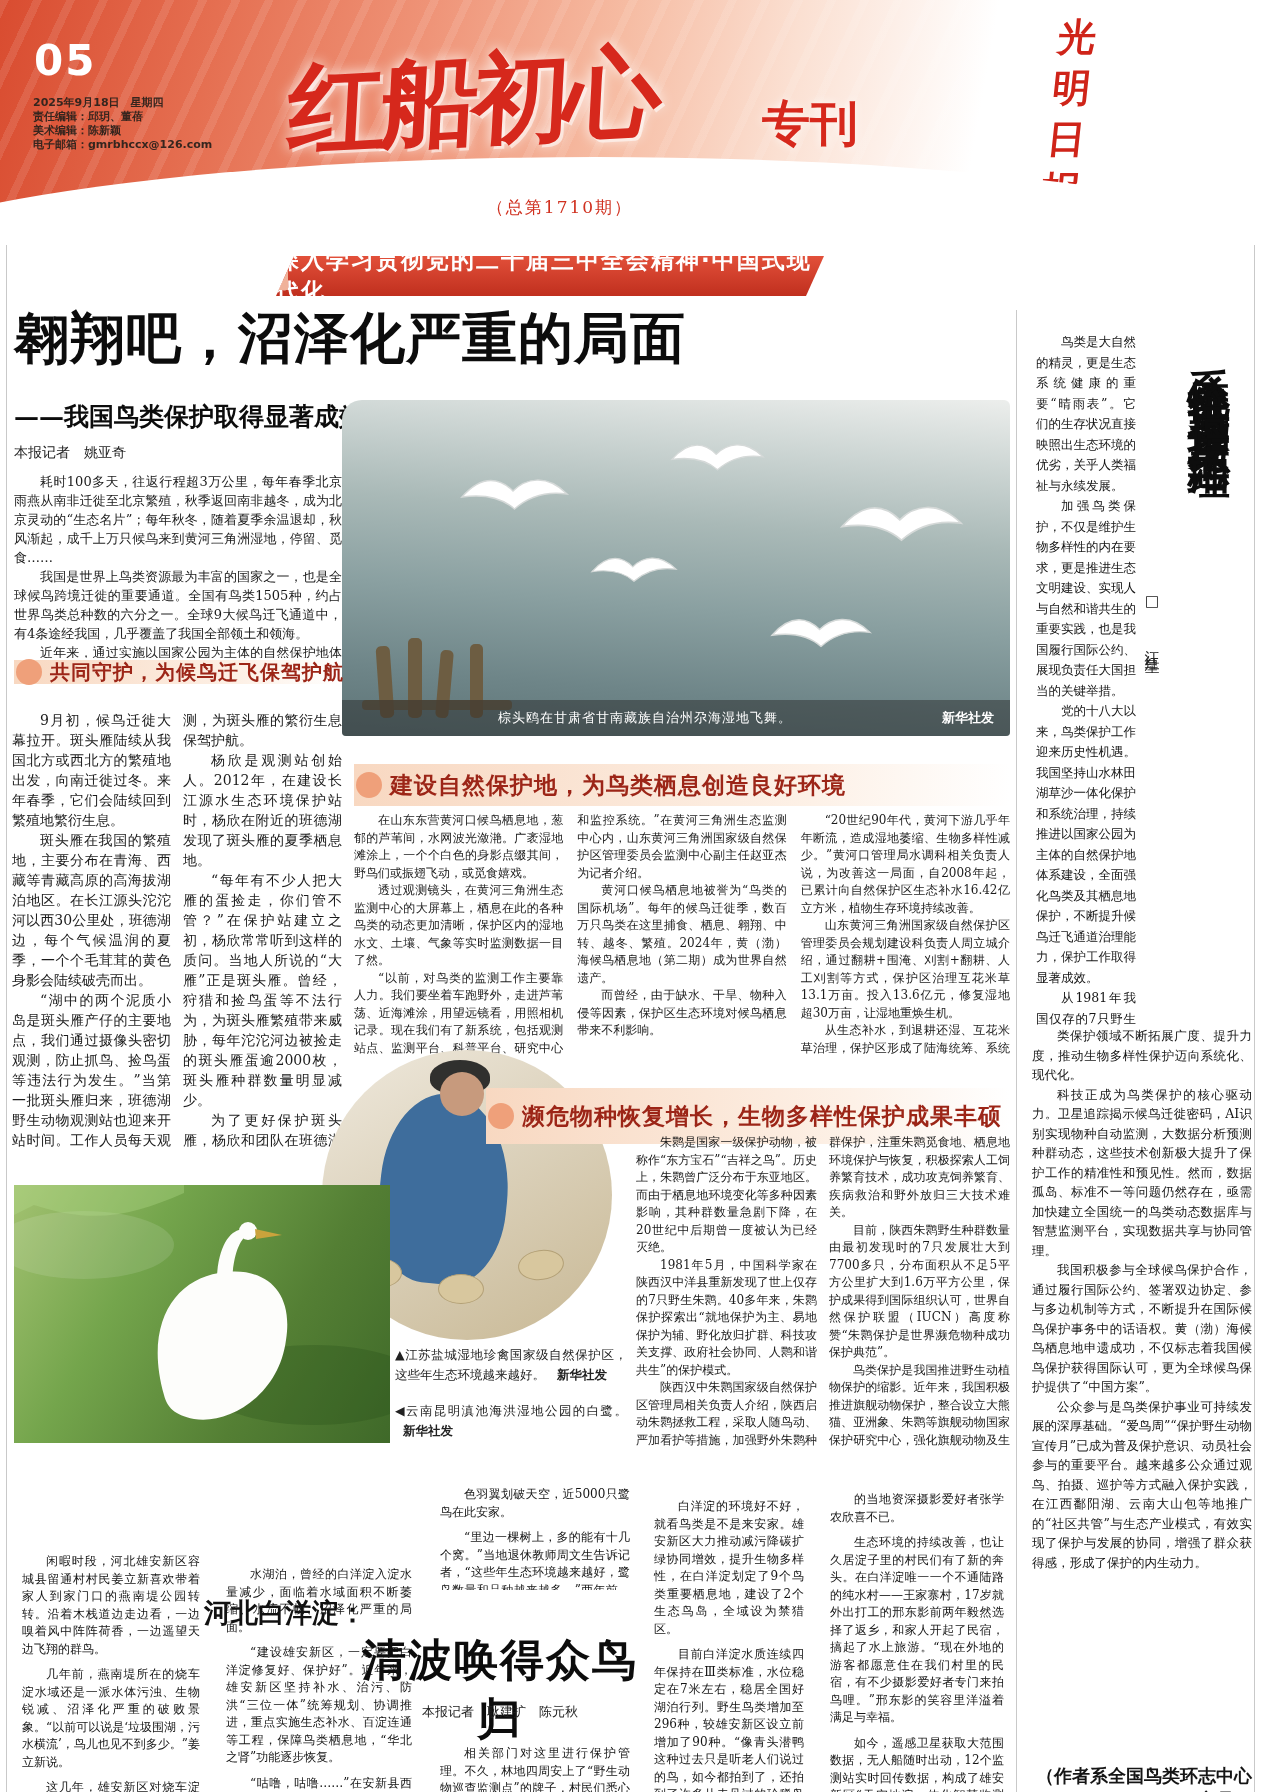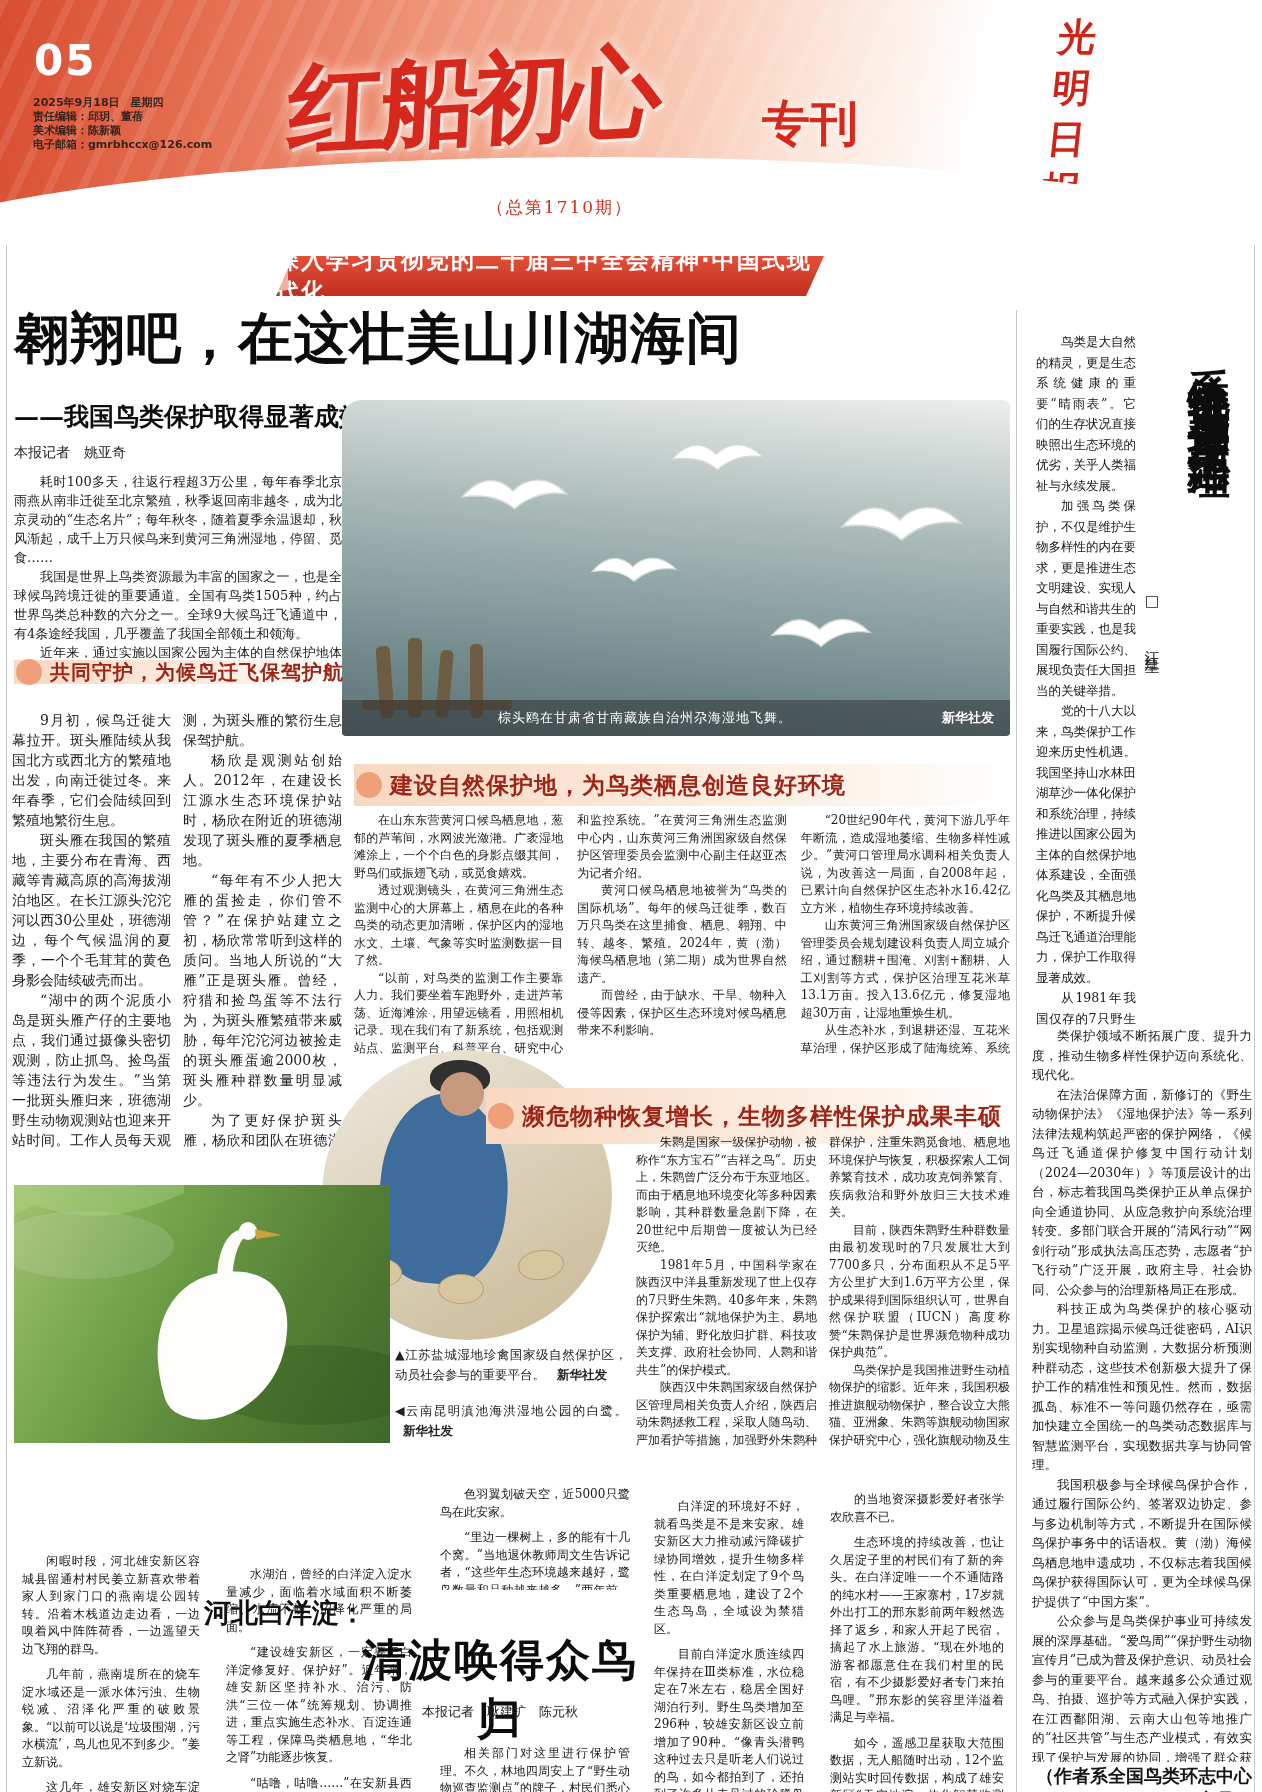--- a/index.html
+++ b/index.html
@@ -143,21 +143,21 @@
   <div class="abs issue-line">（总第1710期）</div>
 
   <div class="abs slogan">
     <span>深入学习贯彻党的二十届三中全会精神·中国式现代化</span>
   </div>
 
   <div class="abs rule rule-left"></div>
   <div class="abs rule rule-right"></div>
   <div class="abs rule rule-sidebar"></div>
 
-  <h1 class="abs main-headline">翱翔吧，在这壮美山川湖海间</h1>
+  <h1 class="abs main-headline">翱翔吧，沼泽化严重的局面</h1>
   <div class="abs sub-headline">——我国鸟类保护取得显著成效</div>
   <div class="abs main-byline">本报记者　姚亚奇</div>
   <div class="abs intro txt clip">
       <p>耗时100多天，往返行程超3万公里，每年春季北京雨燕从南非迁徙至北京繁殖，秋季返回南非越冬，成为北京灵动的“生态名片”；每年秋冬，随着夏季余温退却，秋风渐起，成千上万只候鸟来到黄河三角洲湿地，停留、觅食……</p>
       <p>我国是世界上鸟类资源最为丰富的国家之一，也是全球候鸟跨境迁徙的重要通道。全国有鸟类1505种，约占世界鸟类总种数的六分之一。全球9大候鸟迁飞通道中，有4条途经我国，几乎覆盖了我国全部领土和领海。</p>
       <p>近年来，通过实施以国家公园为主体的自然保护地体系建设及野生动植物保护工程，我国珍稀濒危野生动植物种群数量稳步增长，栖息繁衍环境稳步改善，生物多样性保护成效显著。</p>
     </div>
 
   <figure class="abs photo1">
     <svg width="668" height="336" viewBox="0 0 668 336">
@@ -228,21 +228,21 @@
   <section class="abs sec3-cols txt c2 clip">
       <p>朱鹮是国家一级保护动物，被称作“东方宝石”“吉祥之鸟”。历史上，朱鹮曾广泛分布于东亚地区。而由于栖息地环境变化等多种因素影响，其种群数量急剧下降，在20世纪中后期曾一度被认为已经灭绝。</p>
       <p>1981年5月，中国科学家在陕西汉中洋县重新发现了世上仅存的7只野生朱鹮。40多年来，朱鹮保护探索出“就地保护为主、易地保护为辅、野化放归扩群、科技攻关支撑、政府社会协同、人鹮和谐共生”的保护模式。</p>
       <p>陕西汉中朱鹮国家级自然保护区管理局相关负责人介绍，陕西启动朱鹮拯救工程，采取人随鸟动、严加看护等措施，加强野外朱鹮种群保护，注重朱鹮觅食地、栖息地环境保护与恢复，积极探索人工饲养繁育技术，成功攻克饲养繁育、疾病救治和野外放归三大技术难关。</p>
       <p>目前，陕西朱鹮野生种群数量由最初发现时的7只发展壮大到7700多只，分布面积从不足5平方公里扩大到1.6万平方公里，保护成果得到国际组织认可，世界自然保护联盟（IUCN）高度称赞“朱鹮保护是世界濒危物种成功保护典范”。</p>
       <p>鸟类保护是我国推进野生动植物保护的缩影。近年来，我国积极推进旗舰动物保护，整合设立大熊猫、亚洲象、朱鹮等旗舰动物国家保护研究中心，强化旗舰动物及生态系统保护科技支撑，组织实施48种极度濒危野生动物野外保护、收容救护、人工繁育、放归自然等抢救性保护项目，促进野外种群增长；持续开展50种极度濒危野生植物和100种极小种群野生植物拯救性保护，组织实施近40种珍稀濒危植物野外回归，有效缓解野外种群濒临灭绝压力。</p>
     </section>
 
   <div class="abs photo2-caps">
     <div class="capline">
-      <span>▲江苏盐城湿地珍禽国家级自然保护区，动员社会参与的重要平台。</span>
+      <span>▲江苏盐城湿地珍禽国家级自然保护区，这些年生态环境越来越好。</span>
       <span class="credit">新华社发</span>
     </div>
     <div class="gap"></div>
     <div class="capline">
       <span>◀云南昆明滇池海洪湿地公园的白鹭。</span>
       <span class="credit">新华社发</span>
     </div>
   </div>
 
   <figure class="abs photo3">
@@ -261,21 +261,20 @@
     <div class="abs sb-lead clip">
         <p>鸟类是大自然的精灵，更是生态系统健康的重要“晴雨表”。它们的生存状况直接映照出生态环境的优劣，关乎人类福祉与永续发展。</p>
         <p>加强鸟类保护，不仅是维护生物多样性的内在要求，更是推进生态文明建设、实现人与自然和谐共生的重要实践，也是我国履行国际公约、展现负责任大国担当的关键举措。</p>
         <p>党的十八大以来，鸟类保护工作迎来历史性机遇。我国坚持山水林田湖草沙一体化保护和系统治理，持续推进以国家公园为主体的自然保护地体系建设，全面强化鸟类及其栖息地保护，不断提升候鸟迁飞通道治理能力，保护工作取得显著成效。</p>
         <p>从1981年我国仅存的7只野生朱鹮，到如今全球种群数量日益壮大，书写了物种保护的奇迹；从最初单一物种或单一类群的地面监测，逐步发展为构建“天空地一体化”的综合监测网络……我国在鸟</p>
       </div>
     <div class="abs sb-author">□ 江红星</div>
     <div class="abs sb-title">系统性推进鸟类保护与生态治理</div>
     <div class="abs sb-body clip">
         <p>类保护领域不断拓展广度、提升力度，推动生物多样性保护迈向系统化、现代化。</p>
-        <p>在法治保障方面，新修订的《野生动物保护法》《湿地保护法》等一系列法律法规构筑起严密的保护网络，《候鸟迁飞通道保护修复中国行动计划（2024—2030年）》等顶层设计的出台，标志着我国鸟类保护正从单点保护向全通道协同、从应急救护向系统治理转变。多部门联合开展的“清风行动”“网剑行动”形成执法高压态势，志愿者“护飞行动”广泛开展，政府主导、社会协同、公众参与的治理新格局正在形成。</p>
         <p>科技正成为鸟类保护的核心驱动力。卫星追踪揭示候鸟迁徙密码，AI识别实现物种自动监测，大数据分析预测种群动态，这些技术创新极大提升了保护工作的精准性和预见性。然而，数据孤岛、标准不一等问题仍然存在，亟需加快建立全国统一的鸟类动态数据库与智慧监测平台，实现数据共享与协同管理。</p>
         <p>我国积极参与全球候鸟保护合作，通过履行国际公约、签署双边协定、参与多边机制等方式，不断提升在国际候鸟保护事务中的话语权。黄（渤）海候鸟栖息地申遗成功，不仅标志着我国候鸟保护获得国际认可，更为全球候鸟保护提供了“中国方案”。</p>
         <p>公众参与是鸟类保护事业可持续发展的深厚基础。“爱鸟周”“保护野生动物宣传月”已成为普及保护意识、动员社会参与的重要平台。越来越多公众通过观鸟、拍摄、巡护等方式融入保护实践，在江西鄱阳湖、云南大山包等地推广的“社区共管”与生态产业模式，有效实现了保护与发展的协同，增强了群众获得感，形成了保护的内生动力。</p>
       </div>
     <div class="abs sb-note">（作者系全国鸟类环志中心研究员）</div>
   </aside>
 
   <section>
     <div class="abs b-col b-a clip">
         <p>闲暇时段，河北雄安新区容城县留通村村民姜立新喜欢带着家人到家门口的燕南堤公园转转。沿着木栈道边走边看，一边嗅着风中阵阵荷香，一边遥望天边飞翔的群鸟。</p>

